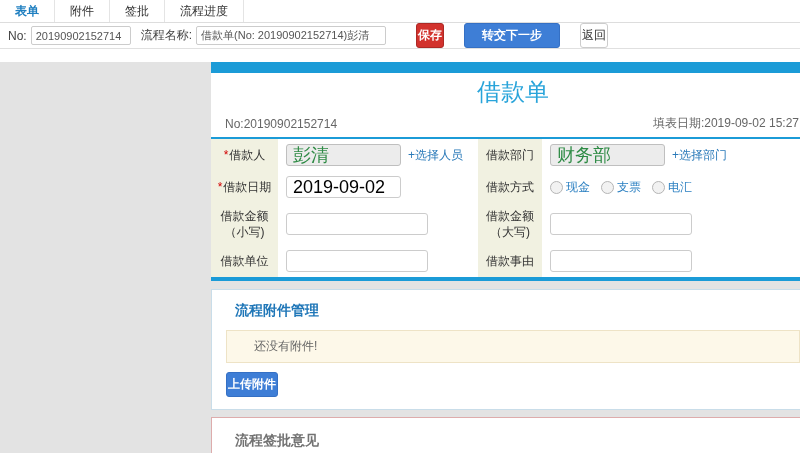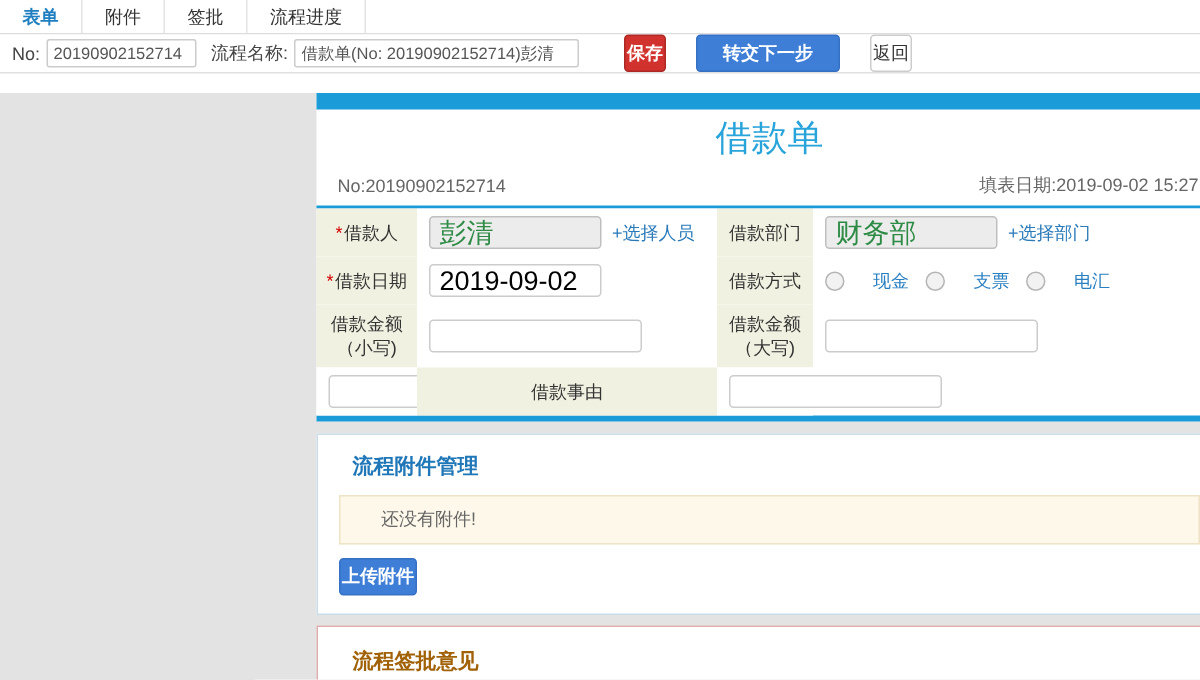--- a/index.html
+++ b/index.html
@@ -42,37 +42,37 @@
   .form-grid { display:grid; grid-template-columns:67px 200px 64px 1fr; font-size:12px; }
   .lbl { background:#f1f1e1; display:flex; align-items:center; justify-content:center;
     text-align:center; padding:5px 3px; color:#333; line-height:16px; }
   .req { color:#d20000; margin-right:1px; }
   .fld { background:#fff; display:flex; align-items:center; padding:5px 8px; gap:7px; }
   .fin { height:22px; border:1px solid #ccc; border-radius:3px; padding:0 6px; font-size:18px;
     width:115px; font-family:"Liberation Sans","DejaVu Sans",sans-serif; }
   .fin.ro { background:#ececec; border-color:#bfbfbf; color:#2e8b45; }
   .fin.wide { width:142px; }
   .flink { color:#2a7ab9; text-decoration:none; cursor:pointer; white-space:nowrap; }
-  .radio { display:flex; align-items:center; gap:19px; cursor:pointer; margin-right:4px;text-align:right; }
+  .radio { display:flex; align-items:center; gap:3px; cursor:pointer; margin-right:4px;text-align:right; }
   .circle { width:13px; height:13px; border-radius:50%; border:1px solid #b5b5b5;
     background:#f2f2f2; display:inline-block; }
   .radio span.rl { color:#2a7fc1; }
   .bottom-bar { height:4px; background:#1b9bd7; }
 
   
   .card-attach { margin-top:8px; border:1px solid #c9dde9; padding:12px 14px 12px 14px; }
   .h-blue { color:#2077b8; font-size:14px; font-weight:bold; margin-left:9px; }
   .alert { margin-top:10px; background:#fdf8e9; border:1px solid #eee3c6; color:#666;
     padding:7px 10px 7px 27px; font-size:12px; }
   .btn-upload { margin-top:9px; background:#3e7ed6; border:1px solid #3570c4; color:#fff;
     font-weight:bold; }
 
   
   .card-approve { margin-top:7px; border:1px solid #ddacac; padding:14px 16px; height:220px; }
-  .h-red { color:#a16207; font-size:14px; font-weight:bold; margin-left:7px;font-family:Liberation Mono, monospace; }
+  .h-red { color:#737373; font-size:14px; font-weight:bold; margin-left:7px;font-family:Liberation Mono, monospace; }
 </style>
 </head>
 <body>
 
 <div class="tabbar">
   <div class="tab active">表单</div>
   <div class="tab">附件</div>
   <div class="tab">签批</div>
   <div class="tab">流程进度</div>
 </div>
@@ -147,20 +147,23 @@
         <div class="fld">
           <input class="fin wide" type="text" style="">
         </div>
         <div class="lbl">
           <span>借款金额（大写)</span>
         </div>
         <div class="fld">
           <input class="fin wide" type="text" style="">
         </div>
 
+        <div class="lbl">
+          <span>借款单位</span>
+        </div>
         <div class="fld">
           <input class="fin wide" type="text" style="">
         </div>
         <div class="lbl">
           <span>借款事由</span>
         </div>
         <div class="fld">
           <input class="fin wide" type="text" style="">
         </div>
       </div>

